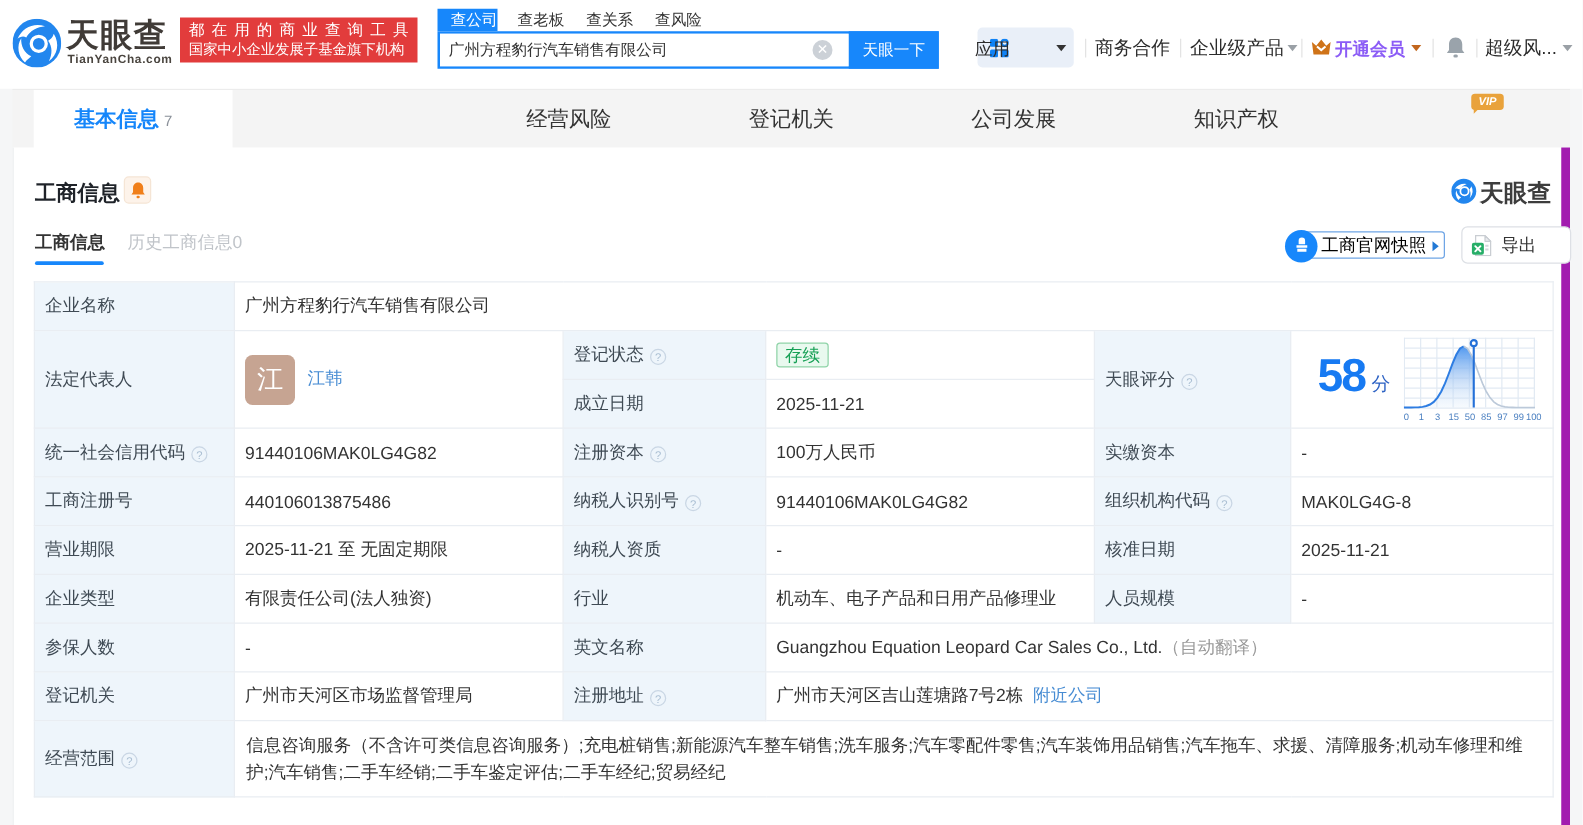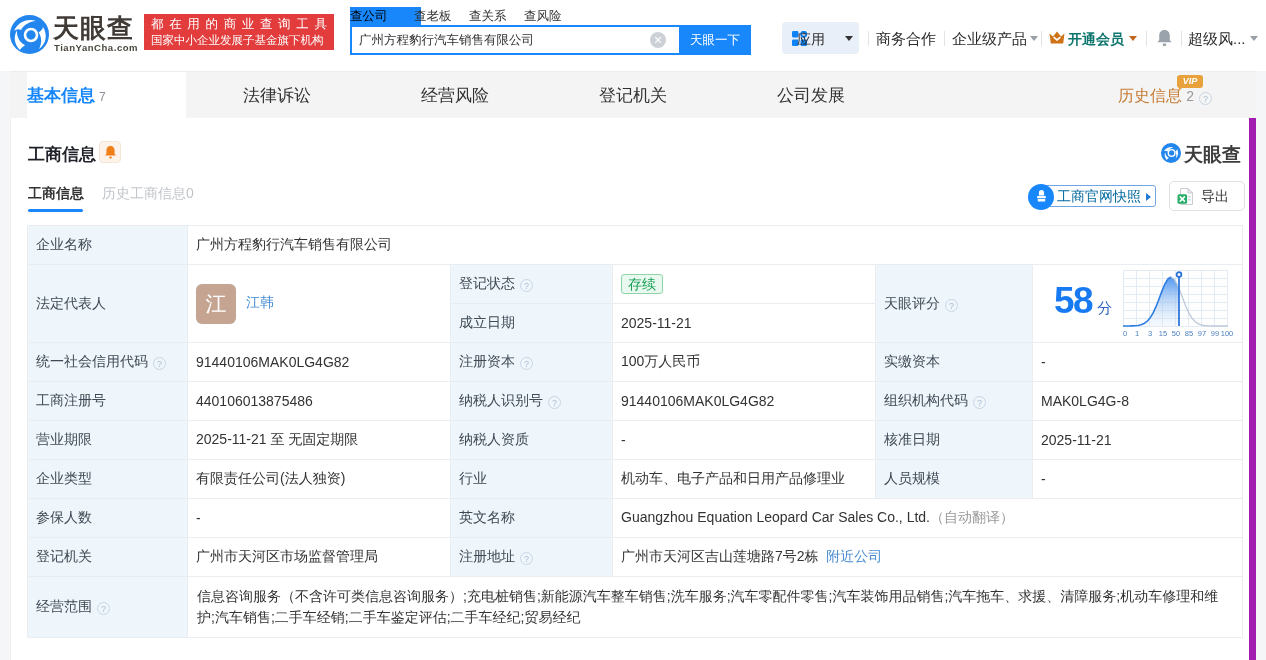--- a/index.html
+++ b/index.html
@@ -8,52 +8,52 @@
 
 #hdr{position:absolute;left:0;top:0;width:1266px;height:71px;background:#fff;z-index:5}
 #wordmark{position:absolute;left:53px;top:15px;font-size:26px;line-height:26px;font-weight:bold;color:#403b37;letter-spacing:1px}
 #wordmark2{position:absolute;left:54px;top:43px;font-size:9.5px;line-height:10px;font-weight:bold;color:#4a453f;letter-spacing:0.55px}
 #redbadge{position:absolute;left:144px;top:14px;width:190px;height:36px;background:#e23c3c;color:#fff;padding:2px 7px}
 #redbadge .l1{font-size:12.5px;line-height:16px;display:flex;justify-content:space-between}
 #redbadge .l2{font-size:11.5px;line-height:16px;white-space:nowrap}
 
 #stabs{position:absolute;left:350px;top:7px;height:18px;font-size:12.5px}
 #stabs .t{position:absolute;top:0;height:18px;line-height:18px;color:#333;white-space:nowrap}
-#stabs .act{left:0;width:71px;top:0;height:18px;background:#1787fb;color:#000000;text-align:left}
+#stabs .act{left:0;width:48px;top:0;height:18px;background:#1787fb;color:#ffffff;text-align:right}
 #swrap{position:absolute;left:350px;top:25px;width:401px;height:30px;border:2px solid #1787fb;background:#fff}
 #sbox{position:absolute;left:352px;top:27px;width:327px;height:26px;background:#fff;line-height:26px;font-size:12.5px;color:#333;padding-left:7px}
 #sclear{position:absolute;left:650px;top:32px;z-index:2;width:16px;height:16px;border-radius:50%;background:#ccd1d7;color:#fff;font-size:11px;line-height:16px;text-align:center}
 #sbtn{position:absolute;left:679px;top:25px;width:72px;height:30px;background:#1787fb;color:#fff;font-size:12.5px;text-align:center;line-height:30px}
 
 .sep{position:absolute;top:31px;width:1px;height:15px;background:#e3e3e3}
 #appbox{position:absolute;left:782px;top:22px;width:77px;height:32px;background:#e9eff8;border-radius:4px}
 .m{position:absolute;top:29px;font-size:15px;color:#2b2b2b;line-height:19px;white-space:nowrap}
 .car{position:absolute;top:36px;width:0;height:0;border-left:4px solid transparent;border-right:4px solid transparent;border-top:5px solid #555}
 
 #navbar{position:absolute;left:10px;top:71px;width:1246px;height:47px;background:#f4f4f4;border-top:1px solid #ececec}
 #navbar .tab{position:absolute;top:0;height:47px;line-height:47px;font-size:17px;color:#333;text-align:center;white-space:nowrap}
-#navact{position:absolute;left:17px;top:0;width:159px;height:47px;background:#fff;text-align:left;line-height:47px;padding-right:16px}
+#navact{position:absolute;left:17px;top:0;width:159px;height:47px;background:#fff;text-align:center;line-height:47px;padding-right:16px}
 #navact b{color:#1586fa;font-size:17px}
 #navact i{font-style:normal;color:#8a9099;font-size:12px;margin-left:4px}
 .vip{position:absolute;left:1167px;top:3px;width:26px;height:13px;background:#e9a23b;border-radius:3px;color:#fff;font-size:9px;font-weight:bold;text-align:center;line-height:13px;font-style:italic}
 .vip:after{content:"";position:absolute;left:2px;bottom:-3px;border-left:4px solid #e9a23b;border-bottom:4px solid transparent}
 
 #card{position:absolute;left:10px;top:118px;width:1246px;height:542px;background:#fff;border-left:1px solid #eceef0;border-right:7px solid #a21caf}
 #secttl{position:absolute;left:17px;top:25px;font-size:17px;font-weight:bold;color:#1f2329}
 #bellbox{position:absolute;left:88px;top:23px;width:22px;height:22px;background:#fdf3ea;border:1px solid #f5e5d5;border-radius:4px;text-align:center}
 #wm{position:absolute;left:1150px;top:23px}
 
 #sub1{position:absolute;left:17px;top:67px;font-size:14px;color:#333;font-weight:bold}
 #sub1u{position:absolute;left:17px;top:91px;width:55px;height:3px;background:#1787fb;border-radius:2px}
 #sub2{position:absolute;left:91px;top:67px;font-size:14px;color:#c0c4c9}
 
 .btn{position:absolute;font-size:14px}
-#snapbtn{left:1030px;top:67px;height:22px;width:115px;border:1px solid #6fa5e5;color:#0369a1;padding-left:15px;border-radius:3px;line-height:20px}
+#snapbtn{left:1030px;top:67px;height:22px;width:115px;border:1px solid #6fa5e5;color:#000000;padding-left:15px;border-radius:3px;line-height:20px}
 #snapcirc{position:absolute;left:1017px;top:66px;width:26px;height:26px;border-radius:50%;background:#1787fb;z-index:2;text-align:center}
-#expbtn{left:1158px;top:63px;height:30px;width:76px;border:1px solid #dde0e5;color:#333;padding-left:31px;background:#fff;border-radius:5px;line-height:28px}
+#expbtn{left:1158px;top:63px;height:30px;width:88px;border:1px solid #dde0e5;color:#333;padding-left:31px;background:#fff;border-radius:5px;line-height:28px}
 
 table{position:absolute;left:16px;top:107px;border-collapse:collapse;table-layout:fixed;width:1215px}
 td{border:1px solid #e9edf2;font-size:14px;color:#333;padding:0 8px;vertical-align:middle;word-break:break-all}
 td.l{background:#eef5fb;color:#3f4a54}
 .q{display:inline-block;width:13px;height:13px;border:1px solid #c9d6e4;border-radius:50%;color:#a9bed2;font-size:9px;line-height:12px;text-align:center;margin-left:5px;vertical-align:-1px;font-weight:normal}
 .tag{display:inline-block;height:20px;line-height:18px;padding:0 6px;border:1px solid #8fd3a8;background:#e9f9ef;color:#16a055;font-size:14px;border-radius:3px}
 .avatar{display:inline-block;width:40px;height:40px;border-radius:6px;background:#c6a492;color:#fff;font-size:21px;text-align:center;line-height:40px;vertical-align:middle}
 .lnk{color:#478cd3;text-decoration:none}
 .gray{color:#999}
 #score58{position:absolute;left:1054px;top:286px;color:#177af2;z-index:3}
@@ -97,51 +97,50 @@
   <div id="sbox">广州方程豹行汽车销售有限公司</div>
   <div id="sclear">✕</div>
   <div id="sbtn">天眼一下</div>
   <div id="appbox"></div>
   <svg class="abs" style="left:792px;top:31px" width="15" height="15" viewBox="0 0 15 15">
     <rect x="0" y="0" width="6.4" height="6.4" rx="1.3" fill="#0f82f5"></rect>
     <rect x="0" y="8.6" width="6.4" height="6.4" rx="1.3" fill="#0f82f5"></rect>
     <rect x="8.6" y="8.6" width="6.4" height="6.4" rx="1.3" fill="#0f82f5"></rect>
     <circle cx="11.7" cy="3.2" r="2.5" fill="none" stroke="#0f82f5" stroke-width="2"></circle>
   </svg>
-  <div class="m" style="left:797px;font-size:14px;top:30px">应用</div>
+  <div class="m" style="left:780px;font-size:14px;top:30px">应用</div>
     <div class="car" style="left:845px;border-top-color:#333"></div>
   <div class="sep" style="left:868px"></div>
   <div class="m" style="left:876px">商务合作</div>
   <div class="sep" style="left:944px"></div>
   <div class="m" style="left:952px">企业级产品</div>
     <div class="car" style="left:1030px;border-top-color:#9aa0a6"></div>
   <div class="sep" style="left:1041px"></div>
   <svg class="abs" style="left:1049px;top:31px" width="16" height="13" viewBox="0 0 16 13">
     <path d="M0.5,2.5 L4,5.5 L8,0.5 L12,5.5 L15.5,2.5 L14.2,12.5 L1.8,12.5 Z" fill="#cf7318"></path>
     <path d="M4.6,6.2 L8,9 L11.4,6.2" fill="none" stroke="#fff" stroke-width="1.7"></path>
   </svg>
-  <div class="m" style="left:1068px;color:#0f766e;font-weight:bold;font-size:14px;top:30px">开通会员</div>
+  <div class="m" style="left:1068px;color:#8b5cf6;font-weight:bold;font-size:14px;top:30px">开通会员</div>
     <div class="car" style="left:1129px;border-top-color:#c2661d"></div>
   <div class="sep" style="left:1146px"></div>
   <svg class="abs" style="left:1156px;top:29px" width="17" height="18" viewBox="0 0 17 18">
     <path d="M8.5,1 C5,1 3.2,3.6 3.2,6.5 L3.2,11 L1.5,13.3 L15.5,13.3 L13.8,11 L13.8,6.5 C13.8,3.6 12,1 8.5,1 Z" fill="#9aa3ab"></path>
     <rect x="6.7" y="14.5" width="3.6" height="2.4" rx="1.2" fill="#9aa3ab"></rect>
   </svg>
   <div class="sep" style="left:1181px"></div>
   <div class="m" style="left:1188px">超级风...</div>
     <div class="car" style="left:1250px;border-top-color:#9aa0a6"></div>
 </div>
 
 <div id="navbar">
   <div id="navact"><b>基本信息</b><i>7</i></div>
-  <div class="tab" style="left:178px;width:178px">法律诉讼</div>
   <div class="tab" style="left:356px;width:178px">经营风险</div>
   <div class="tab" style="left:534px;width:178px">登记机关</div>
   <div class="tab" style="left:712px;width:178px">公司发展</div>
-  <div class="tab" style="left:1100px;width:110px;color:#c57b35;font-size:16px">历史信息 <span style="color:#999;font-size:14px">2</span><span class="q">?</span></div>
+  <div class="tab" style="left:890px;width:178px">知识产权</div>
   <div class="vip">VIP</div>
 </div>
 
 <div id="card">
   <div id="secttl">工商信息</div>
   <div id="bellbox"><svg width="13" height="15" viewBox="0 0 12 14" style="margin-top:3px">
         <path d="M6,1 C3.5,1 2.2,2.9 2.2,5 L2.2,8.2 L1,9.8 L11,9.8 L9.8,8.2 L9.8,5 C9.8,2.9 8.5,1 6,1 Z" fill="#f07f1a"></path>
         <rect x="4.8" y="10.8" width="2.4" height="1.8" rx="0.9" fill="#f07f1a"></rect>
       </svg></div>
   <svg id="wm" width="92" height="24" viewBox="0 0 92 24">

